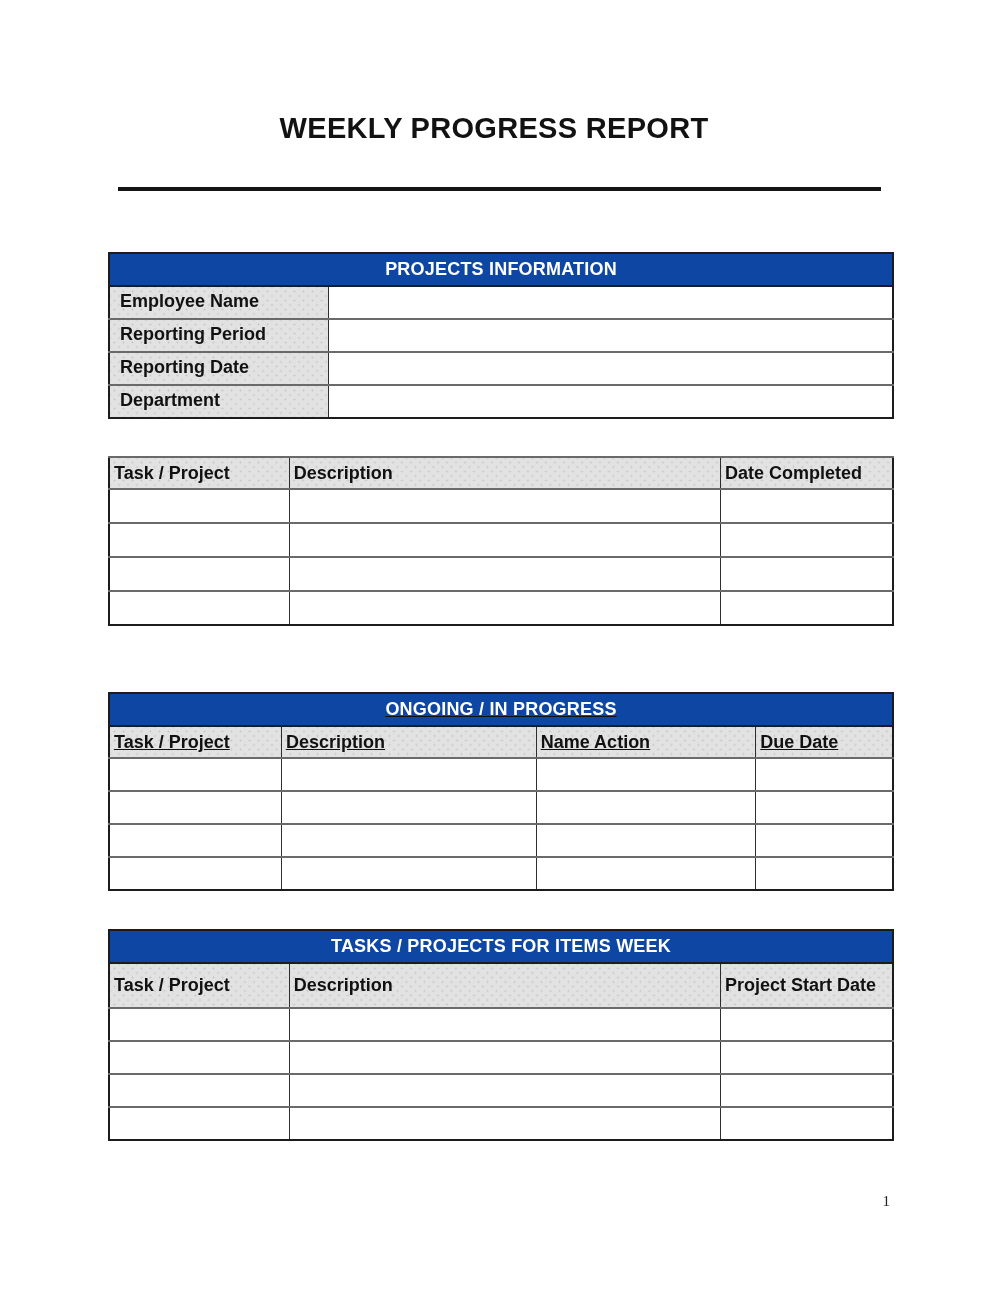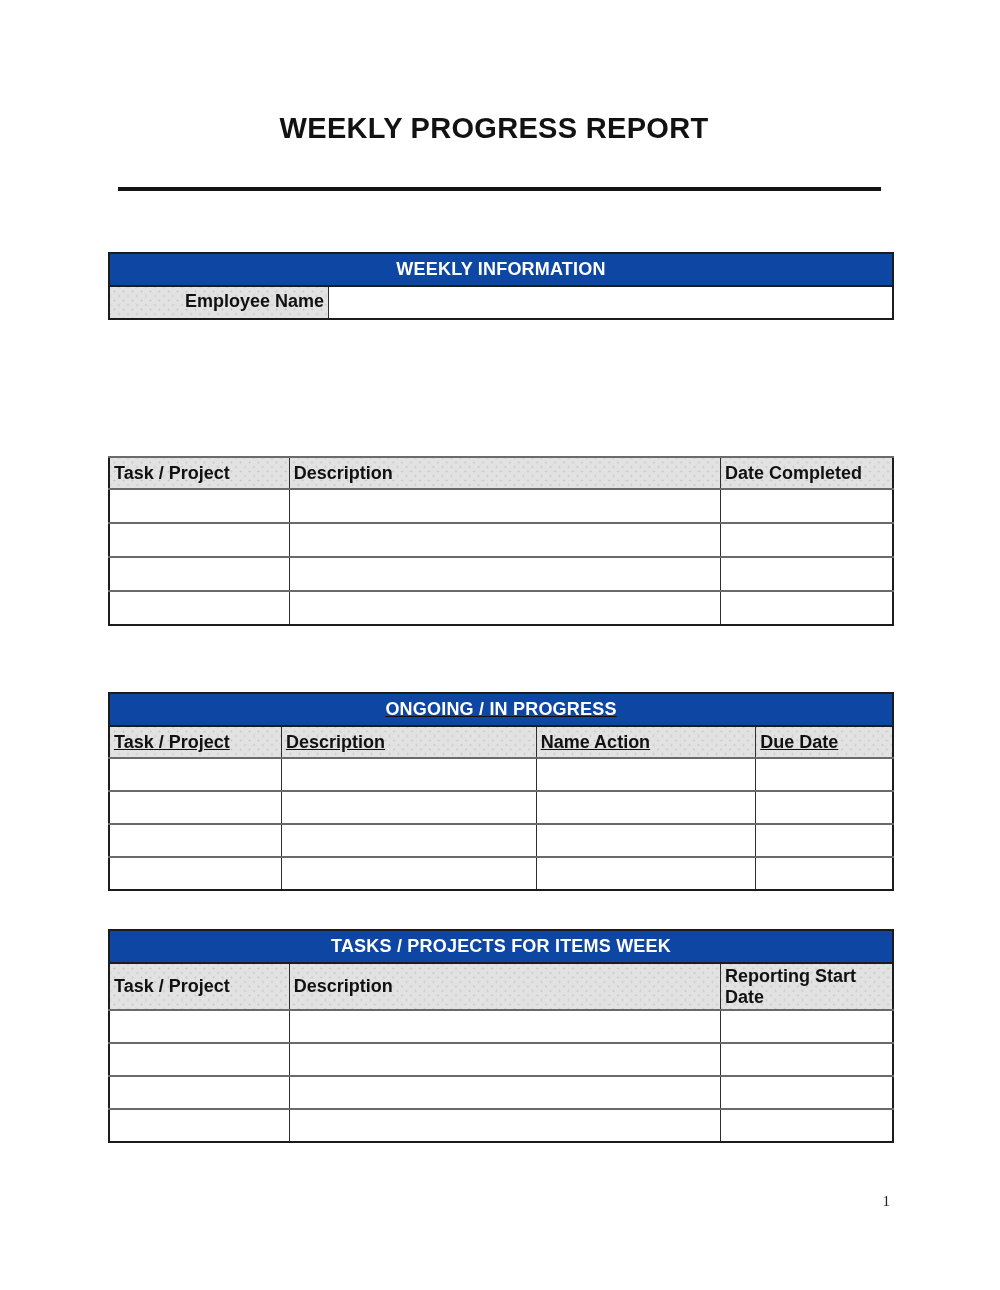--- a/index.html
+++ b/index.html
@@ -42,21 +42,21 @@
     height:33px;
     border:2px solid #1c1c1c;
     letter-spacing:.2px;
   }
   td{
     border-left:1px solid #2e2e2e;
     border-top:2px solid #6a6a6a;
     font-size:18px;
     background:#ffffff;
   }
-  td:first-child{border-left:none;text-align:right;}
+  td:first-child{border-left:none;}
   .dotgray{
     background-color:var(--label-gray);
     background-image:
       radial-gradient(#c7c7c7 .9px, transparent 1.1px),
       radial-gradient(#c7c7c7 .9px, transparent 1.1px);
     background-size:9px 9px;
     background-position:0 0,4.5px 4.5px;
   }
   td.lbl{
     font-weight:bold;
@@ -89,24 +89,36 @@
   <h1 class="title">WEEKLY PROGRESS REPORT</h1>
   <div class="rule"></div>
 
   <table class="tbl t1">
     <colgroup>
         <col style="width:28%">
         <col style="width:72%">
       </colgroup>
     <tbody>
         <tr>
-      <th class="section" colspan="2">WEEKLY INFORMATION</th>
+      <th class="section" colspan="2">PROJECTS INFORMATION</th>
     </tr>
     <tr class="fieldrow">
       <td class="lbl dotgray">Employee Name</td>
+      <td class="val"></td>
+    </tr>
+    <tr class="fieldrow">
+      <td class="lbl dotgray">Reporting Period</td>
+      <td class="val"></td>
+    </tr>
+    <tr class="fieldrow">
+      <td class="lbl dotgray">Reporting Date</td>
+      <td class="val"></td>
+    </tr>
+    <tr class="fieldrow">
+      <td class="lbl dotgray">Department</td>
       <td class="val"></td>
     </tr>
   </tbody>
     </table>
 
   <table class="tbl t2">
     <colgroup>
         <col style="width:23%">
         <col style="width:55%">
         <col style="width:22%">
@@ -190,21 +202,21 @@
         <col style="width:55%">
         <col style="width:22%">
       </colgroup>
     <tbody>
         <tr>
       <th class="section" colspan="3">TASKS / PROJECTS FOR ITEMS WEEK</th>
     </tr>
     <tr class="cols">
       <td class="col dotgray">Task / Project</td>
       <td class="col dotgray">Description</td>
-      <td class="col dotgray">Reporting Start Date</td>
+      <td class="col dotgray">Project Start Date</td>
     </tr>
     <tr class="body">
       <td></td>
           <td></td>
           <td></td>
     </tr>
     <tr class="body">
       <td></td>
           <td></td>
           <td></td>

